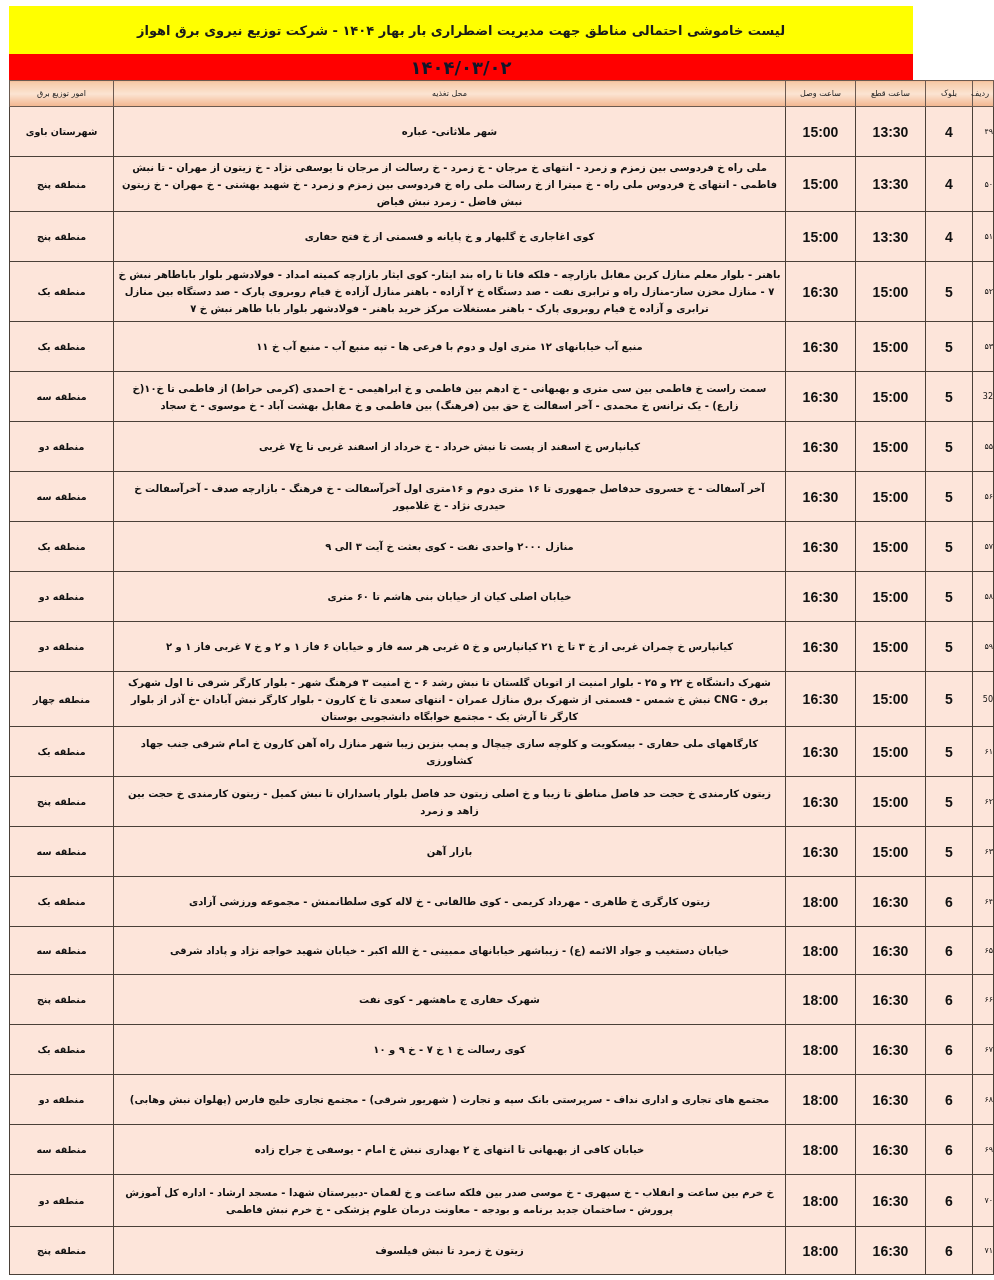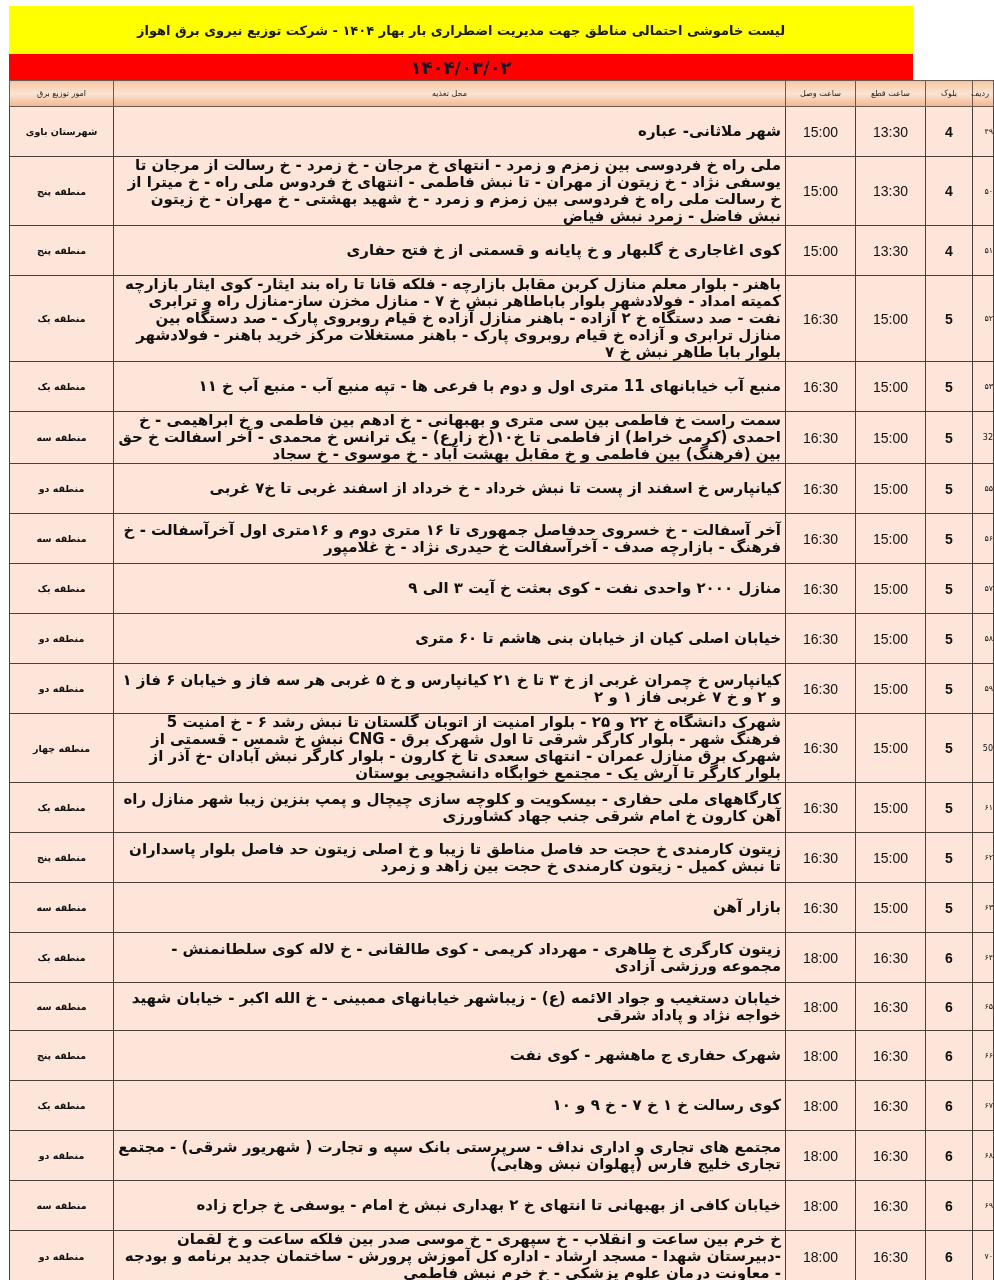--- a/index.html
+++ b/index.html
@@ -8,23 +8,23 @@
   .sheet { position: absolute; left: 9px; top: 6px; width: 904px; }
   .title-bar { height: 48px; background: #ffff00; display: flex; align-items: center; justify-content: center;
                direction: rtl; font-size: 13px; font-weight: bold; color: #1a1a1a; }
   .date-bar { height: 26px; background: #ff0000; display: flex; align-items: center; justify-content: center;
               font-size: 18px; font-weight: bold; color: #0f172a; letter-spacing: 1px; }
   table { border-collapse: collapse; width: 984px; table-layout: fixed; direction: ltr; }
   th { height: 17px; padding: 4px; font-size: 8px; font-weight: normal; color: #222;
        background: linear-gradient(to bottom, #f6c9a6 0%, #fbe4d2 50%, #f2b58e 100%);
        border: 1px solid #6b5a50; direction: rtl; }
   td { background: #fde5da; border: 1px solid #4a4038; padding: 0; text-align: center; vertical-align: middle; color: #111; }
-  td.loc { direction: rtl; font-size: 15px; font-weight: bold; line-height: 17px; padding: 0 4px; text-align: right; }
+  td.loc { direction: rtl; font-size: 10px; font-weight: bold; line-height: 17px; padding: 0 4px; }
   td.dist { direction: rtl; font-size: 9.5px; font-weight: bold; }
-  td.time { font-family: "Liberation Sans", sans-serif; font-size: 14px; font-weight: normal; }
+  td.time { font-family: "Liberation Sans", sans-serif; font-size: 14px; font-weight: bold; }
   td.blk { font-family: "Liberation Sans", sans-serif; font-size: 14px; font-weight: bold; }
   td.num { font-size: 8px; direction: rtl; padding-left: 20px; }
 </style>
 </head>
 <body>
 
 <div class="sheet">
   <div class="title-bar">لیست خاموشی احتمالی مناطق جهت مدیریت اضطراری بار بهار ۱۴۰۴ - شرکت توزیع نیروی برق اهواز</div>
   <div class="date-bar">۱۴۰۴/۰۳/۰۲</div>
 
@@ -75,21 +75,21 @@
         <tr style="height: 60px;">
           <td class="dist">منطقه یک</td>
           <td class="loc">باهنر - بلوار معلم منازل کربن مقابل بازارچه - فلکه قانا تا راه بند ایثار- کوی ایثار بازارچه کمیته امداد - فولادشهر بلوار باباطاهر نبش خ ۷ - منازل مخزن ساز-منازل راه و ترابری نفت - صد دستگاه خ ۲ آزاده - باهنر منازل آزاده خ قیام روبروی پارک - صد دستگاه بین منازل ترابری و آزاده خ قیام روبروی پارک - باهنر مستغلات مرکز خرید باهنر - فولادشهر بلوار بابا طاهر نبش خ ۷</td>
           <td class="time">16:30</td>
           <td class="time">15:00</td>
           <td class="blk">5</td>
           <td class="num">۵۲</td>
         </tr>
         <tr style="height: 50px;">
           <td class="dist">منطقه یک</td>
-          <td class="loc">منبع آب خیابانهای 11 متری اول و دوم با فرعی ها - تپه منبع آب - منبع آب خ ۱۱</td>
+          <td class="loc">منبع آب خیابانهای ۱۲ متری اول و دوم با فرعی ها - تپه منبع آب - منبع آب خ ۱۱</td>
           <td class="time">16:30</td>
           <td class="time">15:00</td>
           <td class="blk">5</td>
           <td class="num">۵۳</td>
         </tr>
         <tr style="height: 50px;">
           <td class="dist">منطقه سه</td>
           <td class="loc">سمت راست خ فاطمی بین سی متری و بهبهانی - خ ادهم بین فاطمی و خ ابراهیمی - خ احمدی (کرمی خراط) از فاطمی تا خ۱۰(خ زارع) - یک ترانس خ محمدی - آخر اسفالت خ حق بین (فرهنگ) بین فاطمی و خ مقابل بهشت آباد - خ موسوی - خ سجاد</td>
           <td class="time">16:30</td>
           <td class="time">15:00</td>
@@ -131,21 +131,21 @@
         <tr style="height: 50px;">
           <td class="dist">منطقه دو</td>
           <td class="loc">کیانپارس خ چمران غربی از خ ۳ تا خ ۲۱ کیانپارس و خ ۵ غربی هر سه فاز و خیابان ۶ فاز ۱ و ۲ و خ ۷ غربی فاز ۱ و ۲</td>
           <td class="time">16:30</td>
           <td class="time">15:00</td>
           <td class="blk">5</td>
           <td class="num">۵۹</td>
         </tr>
         <tr style="height: 55px;">
           <td class="dist">منطقه چهار</td>
-          <td class="loc">شهرک دانشگاه خ ۲۲ و ۲۵ - بلوار امنیت از اتوبان گلستان تا نبش رشد ۶ - خ امنیت 5 فرهنگ شهر - بلوار کارگر شرقی تا اول شهرک برق - CNG نبش خ شمس - قسمتی از شهرک برق منازل عمران - انتهای سعدی تا خ کارون - بلوار کارگر نبش آبادان -خ آذر از بلوار کارگر تا آرش یک - مجتمع خوابگاه دانشجویی بوستان</td>
+          <td class="loc">شهرک دانشگاه خ ۲۲ و ۲۵ - بلوار امنیت از اتوبان گلستان تا نبش رشد ۶ - خ امنیت ۳ فرهنگ شهر - بلوار کارگر شرقی تا اول شهرک برق - CNG نبش خ شمس - قسمتی از شهرک برق منازل عمران - انتهای سعدی تا خ کارون - بلوار کارگر نبش آبادان -خ آذر از بلوار کارگر تا آرش یک - مجتمع خوابگاه دانشجویی بوستان</td>
           <td class="time">16:30</td>
           <td class="time">15:00</td>
           <td class="blk">5</td>
           <td class="num">50</td>
         </tr>
         <tr style="height: 50px;">
           <td class="dist">منطقه یک</td>
           <td class="loc">کارگاههای ملی حفاری - بیسکویت و کلوچه سازی چیچال و پمپ بنزین زیبا شهر منازل راه آهن کارون خ امام شرقی جنب جهاد کشاورزی</td>
           <td class="time">16:30</td>
           <td class="time">15:00</td>

